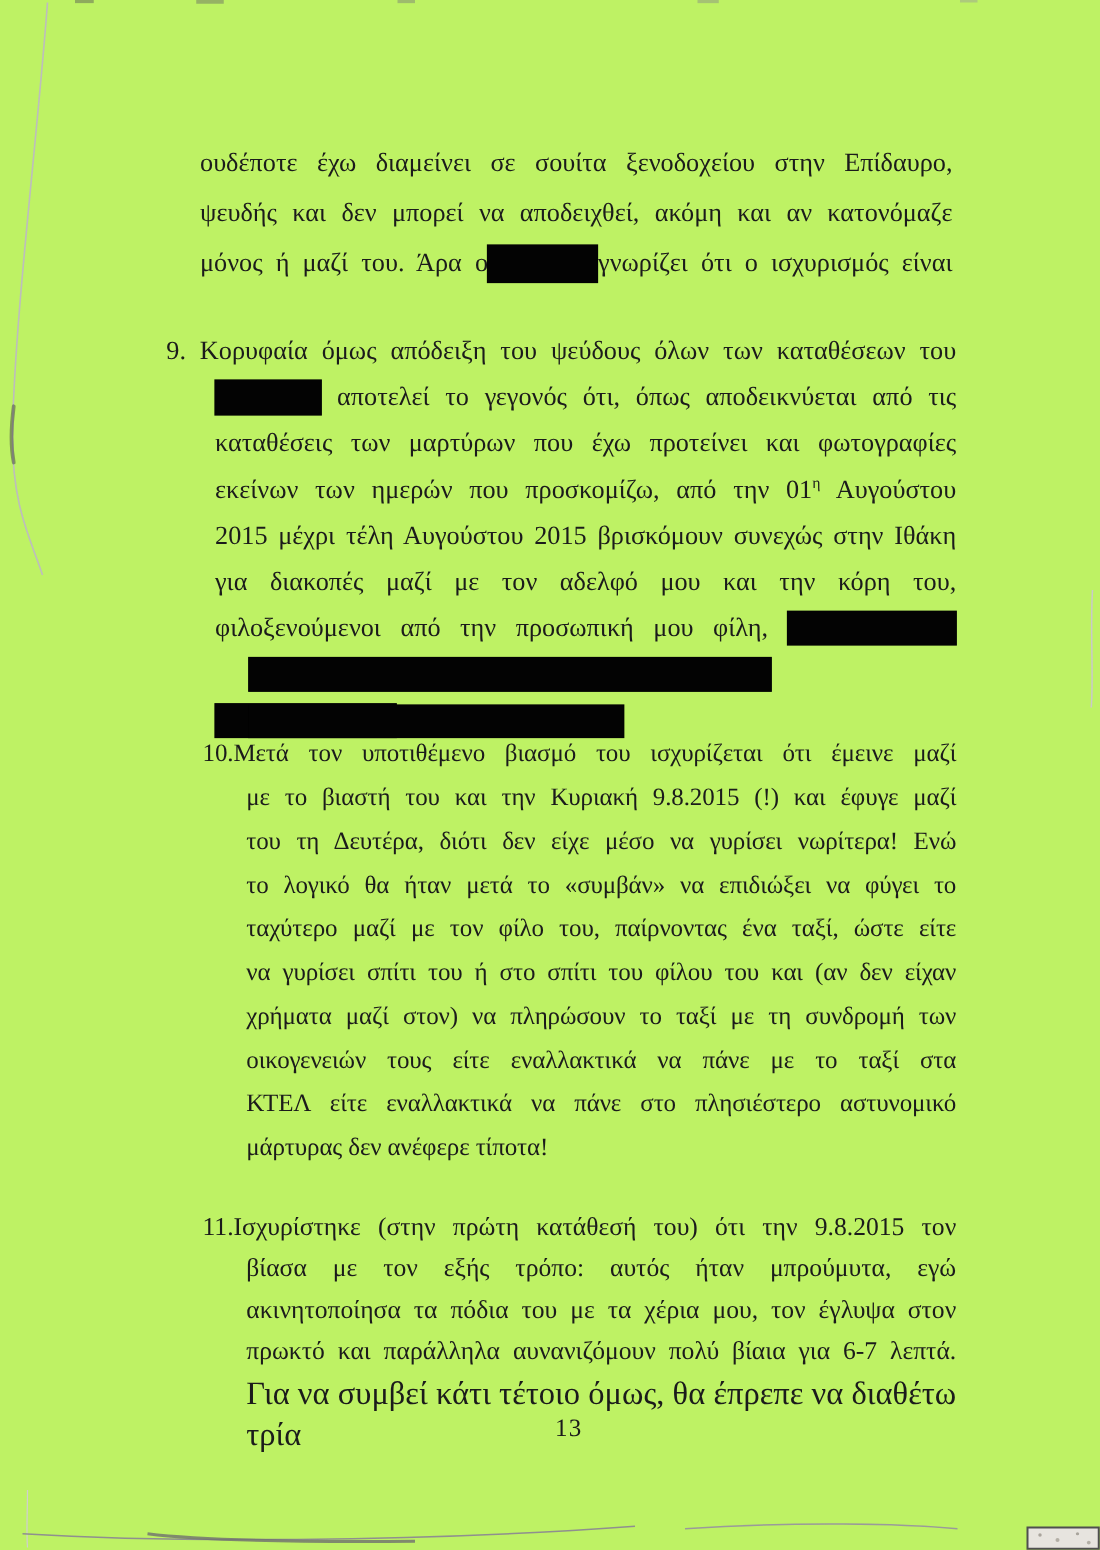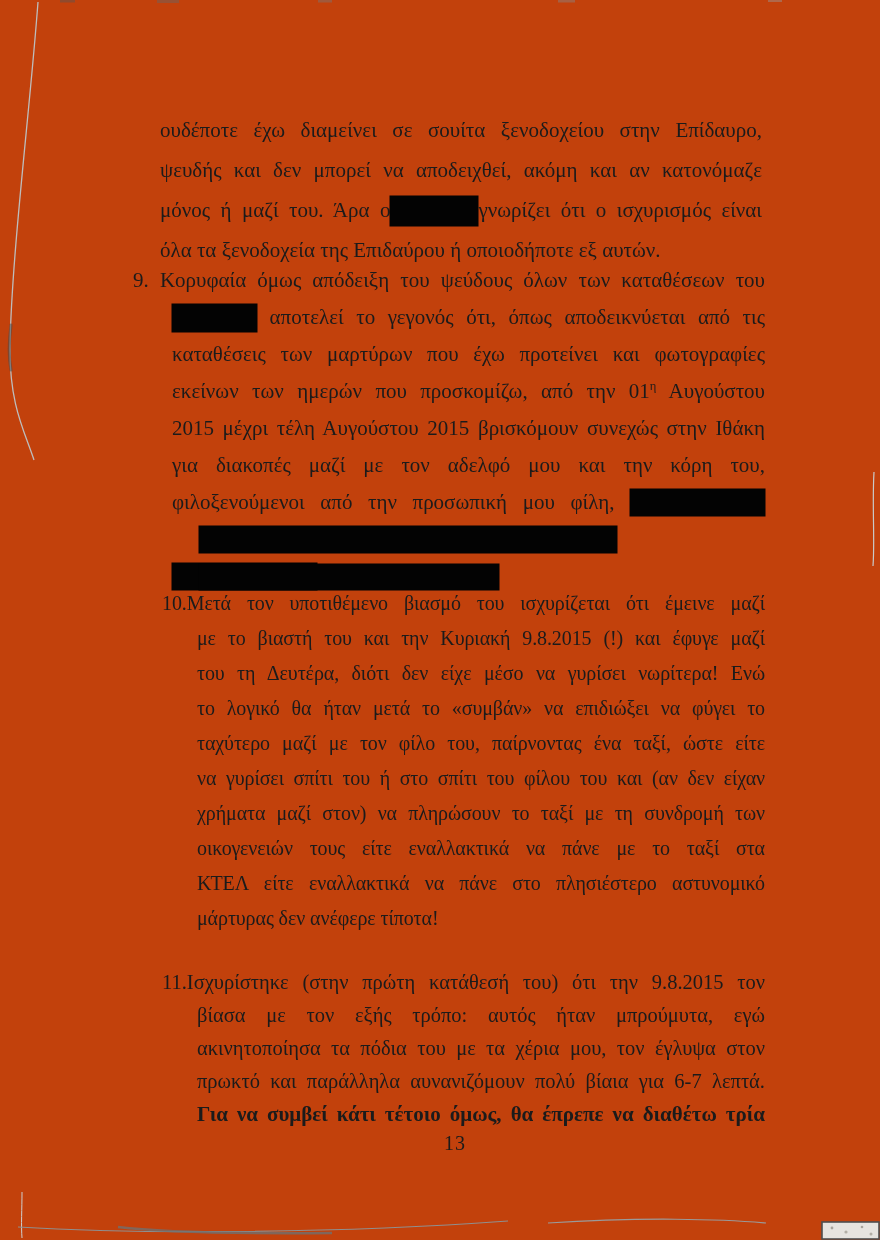--- a/index.html
+++ b/index.html
@@ -1,32 +1,32 @@
 <!DOCTYPE html>
 <html><head>
 <meta charset="utf-8">
 <style>
   html,body{margin:0;padding:0;background:#e9e9e9}
   .page{
     position:relative;width:880px;height:1240px;margin:0 auto;
-    background:#c2410c;overflow:hidden;
+    background:#bef264;overflow:hidden;
     font-family:"Liberation Serif","DejaVu Serif",serif;color:#1b1b1b;
   }
   .para{position:absolute}
   .line{height:var(--lh);line-height:var(--lh);text-align:justify;text-align-last:left;white-space:normal}
   .line.j{text-align-last:justify}
 
   #p-intro{left:160px;top:110px;width:602px;--lh:40px;font-size:21px}
   #p-p9{left:172px;top:262px;width:593px;--lh:37px;font-size:21px}
   #p-p9 .line:first-child{margin-left:-39px;width:632px}
   #p-p10{left:197px;top:586px;width:568px;--lh:35px;font-size:20px;font-weight:normal;letter-spacing:-0.1px}
   #p-p10 .line:first-child{margin-left:-35px;width:603px}
   #p-p11{left:197px;top:966px;width:568px;--lh:33px;font-size:20.5px}
   #p-p11 .line:first-child{margin-left:-35px;width:603px}
-  #p-p11 .line.b{font-weight:bold;font-size:21px}
+  #p-p11 .line.b{font-weight:normal;font-size:26px}
 
   .redact{display:inline-block;background:#030303;vertical-align:middle;margin-bottom:3px;
           box-shadow:0 0 0 0.5px #030303}
   .gap{display:inline-block}
   sup{font-size:0.6em;vertical-align:super;line-height:0}
 
   .footer{position:absolute;left:0;top:1132px;width:910px;text-align:center;font-size:20px;letter-spacing:1px}
   .artifacts{position:absolute;left:0;top:0;pointer-events:none}
 </style>
 </head>
@@ -61,21 +61,20 @@
       <circle cx="846" cy="1232" r="1.6" fill="#b3afa6"></circle>
       <circle cx="862" cy="1227" r="1.3" fill="#a8a49c"></circle>
       <circle cx="871" cy="1234" r="1.5" fill="#b3afa6"></circle>
     </g>
   </svg>
 
   <div class="para" id="p-intro">
       <div class="line j"><span>ουδέποτε έχω διαμείνει σε σουίτα ξενοδοχείου στην Επίδαυρο,</span></div>
       <div class="line j"><span>ψευδής και δεν μπορεί να αποδειχθεί, ακόμη και αν κατονόμαζε</span></div>
       <div class="line j"><span>μόνος ή μαζί του. Άρα ο</span><span class="redact" style="width: 88px; height: 30px;"></span><span>γνωρίζει ότι ο ισχυρισμός είναι</span></div>
-      <div class="line"><span>όλα τα ξενοδοχεία της Επιδαύρου ή οποιοδήποτε εξ αυτών.</span></div>
     </div>
 
   <div class="para" id="p-p9">
       <div class="line j"><span>9. Κορυφαία όμως απόδειξη του ψεύδους όλων των καταθέσεων του</span></div>
       <div class="line j"><span class="redact" style="width: 85px; height: 28px;"></span> <span>αποτελεί το γεγονός ότι, όπως αποδεικνύεται από τις</span></div>
       <div class="line j"><span>καταθέσεις των μαρτύρων που έχω προτείνει και φωτογραφίες</span></div>
       <div class="line j"><span>εκείνων των ημερών που προσκομίζω, από την 01</span><sup>η</sup><span> Αυγούστου</span></div>
       <div class="line j"><span>2015 μέχρι τέλη Αυγούστου 2015 βρισκόμουν συνεχώς στην Ιθάκη</span></div>
       <div class="line j"><span>για διακοπές μαζί με τον αδελφό μου και την κόρη του,</span></div>
       <div class="line j"><span>φιλοξενούμενοι από την προσωπική μου φίλη,</span> <span class="redact" style="width: 135px; height: 27px;"></span></div>

